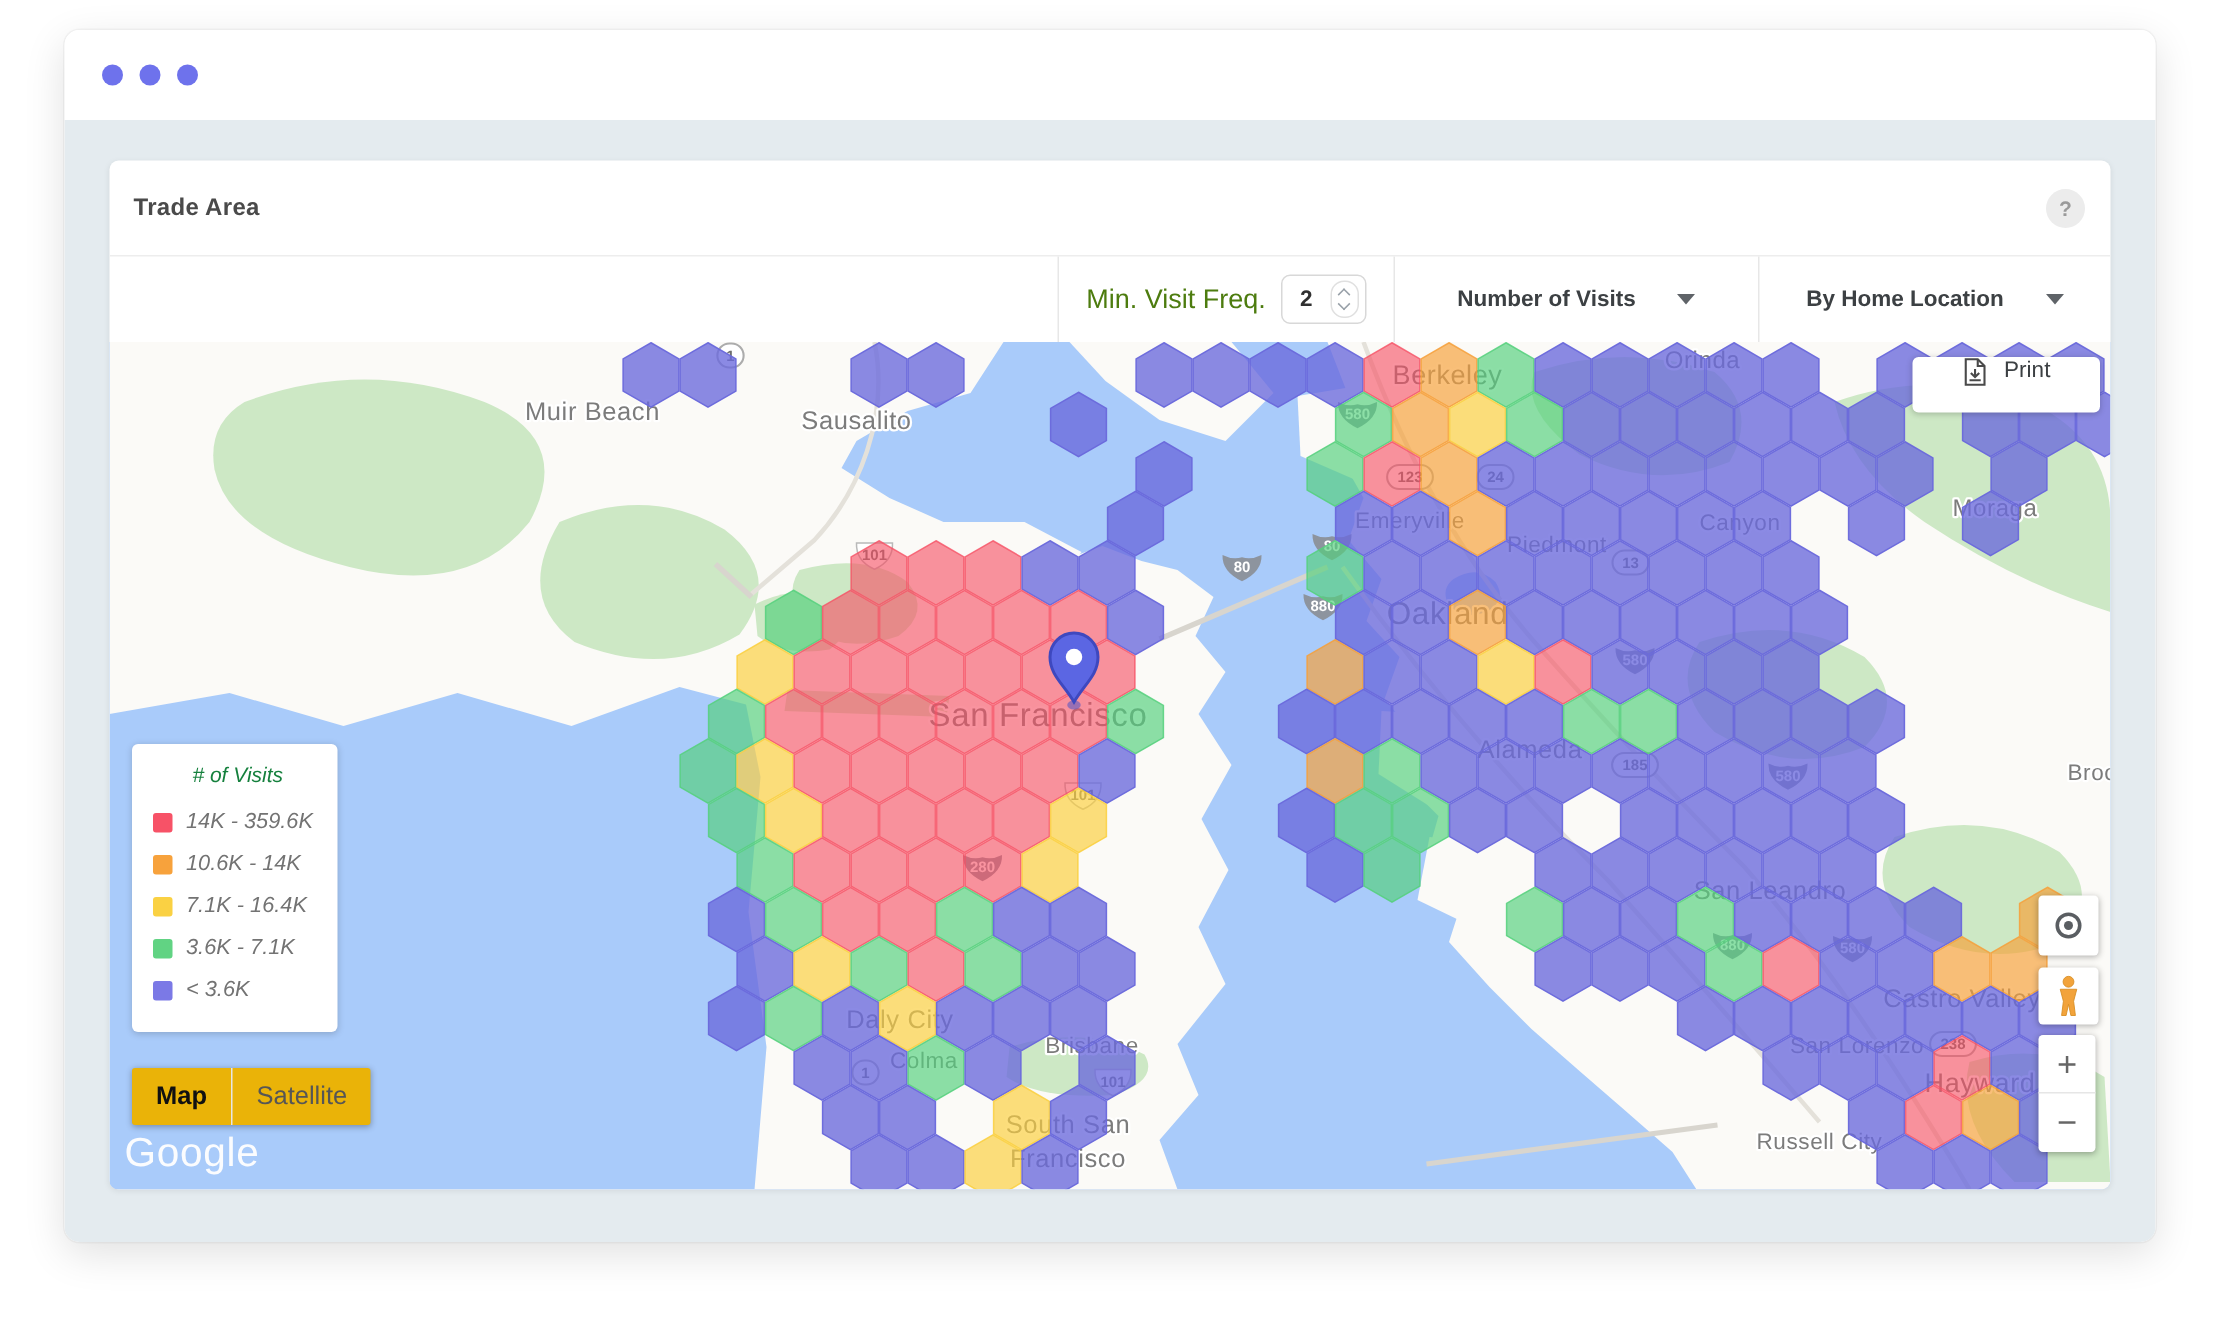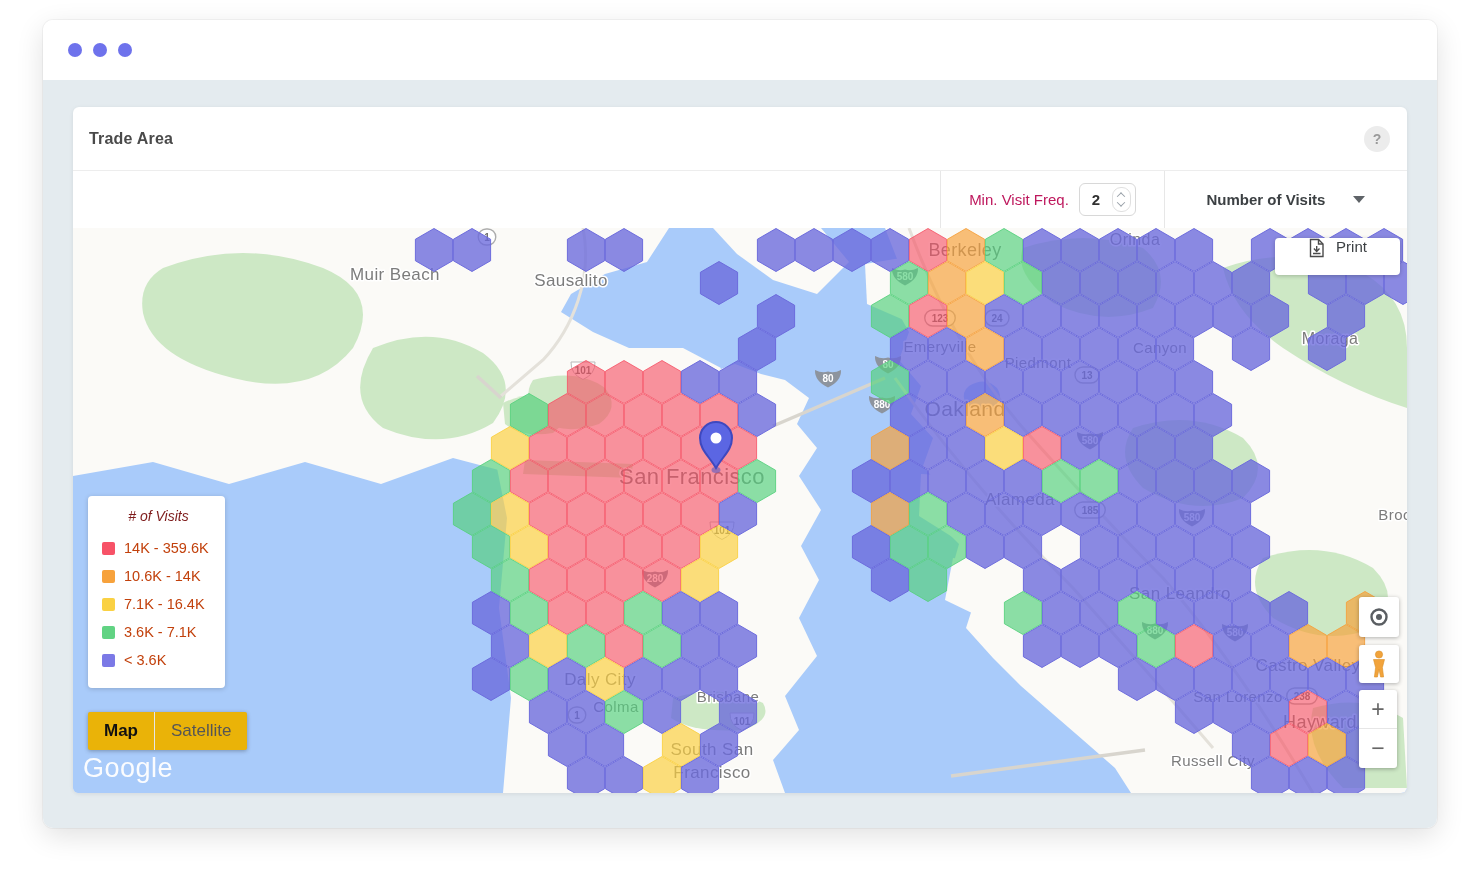--- a/index.html
+++ b/index.html
@@ -21,21 +21,21 @@
   .card-title { font-size:16px; font-weight:600; color:#4A4A4A; letter-spacing:.2px; }
   .help-btn { width:26px; height:26px; border-radius:50%; background:#ECECEC; color:#9A9A9A;
     display:flex; align-items:center; justify-content:center; font-size:14px; font-weight:700; cursor:pointer; }
 
   .toolbar { height:57px; flex:0 0 57px; display:flex; justify-content:flex-end; align-items:stretch; }
   .tb-sec { display:flex; align-items:center; justify-content:center; border-left:1px solid #E7E7E7; }
   .tb-sec.freq { width:224px; gap:10px; }
   .tb-sec.dd1 { width:243px; }
   .tb-sec.dd2 { width:158px; }
   .tb-sec.dd3 { width:235px; }
-  .tb-label { font-size:15px; color:#be185d; }
+  .tb-label { font-size:18px; color:#4d7c0f; }
   .dd-label { font-size:15px; font-weight:600; color:#3C4043; margin-right:28px; }
   .caret { width:0; height:0; border-left:6px solid transparent; border-right:6px solid transparent;
     border-top:7px solid #5F6368; }
   .freq-box { display:flex; align-items:center; height:33px; border:1px solid #D8D8D8; border-radius:6px;
     padding:0 4px 0 0; background:#fff; cursor:pointer; }
   .freq-val { width:32px; text-align:center; font-size:15px; font-weight:700; color:#303030; }
   .freq-spin { width:19px; height:25px; border:1px solid #E0E0E0; border-radius:9px;
     display:flex; flex-direction:column; align-items:center; justify-content:center; gap:3px; }
   .chev { width:6px; height:6px; border-left:1.6px solid #98A0A8; border-top:1.6px solid #98A0A8; }
   .chev.up { transform:rotate(45deg) translate(1px,1px); }
@@ -46,24 +46,24 @@
   .maplabel { fill:#7C7C7C; stroke:#FFFFFF; stroke-width:3px; paint-order:stroke; stroke-linejoin:round;
     font-family:"Liberation Sans",sans-serif; letter-spacing:.4px; }
 
   .print-btn { position:absolute; top:10px; right:7px; width:125px; height:37px; background:#FFFFFF;
     border-radius:4px; box-shadow:0 1px 4px rgba(0,0,0,.22); display:flex; 
     justify-content:center; gap:10px; cursor:pointer; }
   .print-btn span { font-size:15px; color:#3C4043; }
 
   .legend { position:absolute; left:15px; top:268px; width:137px; background:#FFFFFF; border-radius:4px;
     box-shadow:0 1px 5px rgba(0,0,0,.18); padding:12px 10px 14px 14px; }
-  .legend-title { font-size:14px; font-style:italic; color:#7f1d1d; text-align:center; margin-bottom:10px; }
+  .legend-title { font-size:14px; font-style:italic; color:#15803d; text-align:center; margin-bottom:10px; }
   .legend-row { display:flex; align-items:center; gap:9px; height:28px; }
   .legend-swatch { width:13px; height:13px; border-radius:2px; flex:0 0 13px; }
-  .legend-label { font-size:14.5px; color:#c2410c; white-space:nowrap; }
+  .legend-label { font-size:14.5px; font-style:italic; color:#737373; white-space:nowrap; }
 
   .maptype { position:absolute; left:15px; top:484px; height:38px; background:#eab308; border-radius:2px;
     box-shadow:0 1px 4px rgba(0,0,0,.3); display:flex; align-items:stretch; }
   .maptype .seg { display:flex; align-items:center; padding:0 16px; font-size:17px; cursor:pointer; }
   .maptype .seg.active { font-weight:700; color:#111111; }
   .maptype .seg.idle { color:#565656; border-left:1px solid #E6E6E6; }
 
   .google-logo { position:absolute; left:10px; bottom:9px; color:#FFFFFF; font-size:27px;
     letter-spacing:.5px; opacity:.96; }
 
@@ -105,20 +105,24 @@
           <div class="freq-box">
             <span class="freq-val">2</span>
             <div class="freq-spin">
               <span class="chev up"></span>
               <span class="chev dn"></span>
             </div>
           </div>
         </div>
         <div class="tb-sec dd1">
           <span class="dd-label">Number of Visits</span>
+          <span class="caret"></span>
+        </div>
+        <div class="tb-sec dd3">
+          <span class="dd-label">By Home Location</span>
           <span class="caret"></span>
         </div>
       </div>
 
       <div class="map-wrap">
         <svg id="map-svg" viewBox="0 0 1334 565" width="1334" height="565">
           <rect id="water" width="1334" height="565" fill="#A9CBFA"></rect>
           <g id="land" fill="#FBFAF7">
             <path d="M0,0 L596,0 L574,34 L532,46 L498,66 L488,84 L520,104 L556,120 L610,120 L648,140 L622,176 L572,200 L516,226 L448,248 L380,230 L308,256 L232,234 L156,256 L80,234 L0,248 Z"></path>
             <path d="M640,0 L748,0 L776,34 L744,66 L700,52 L664,26 Z"></path>

